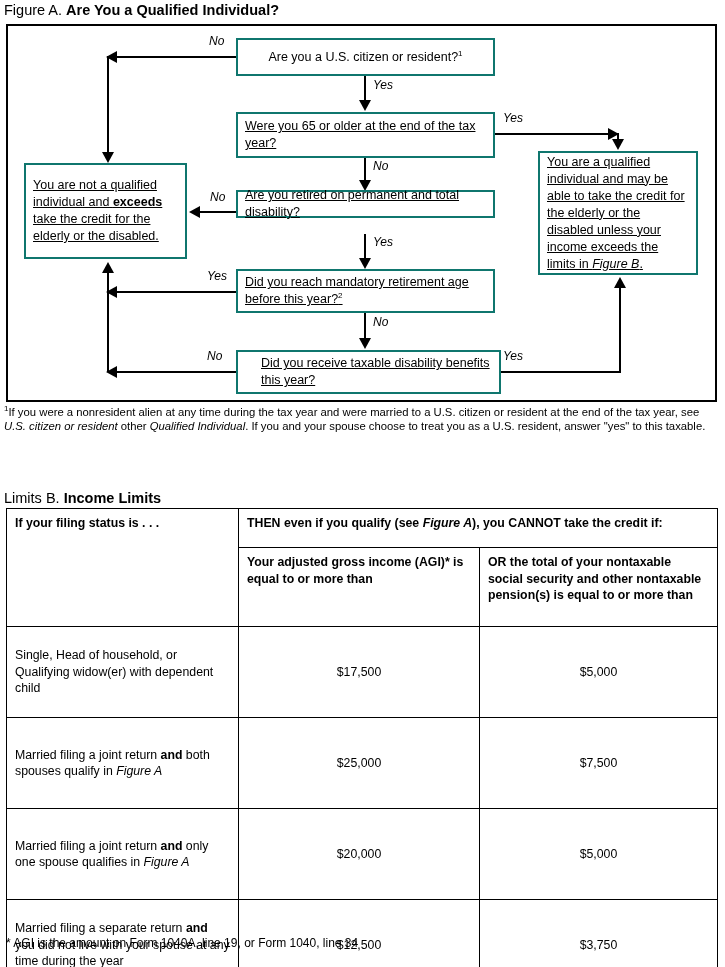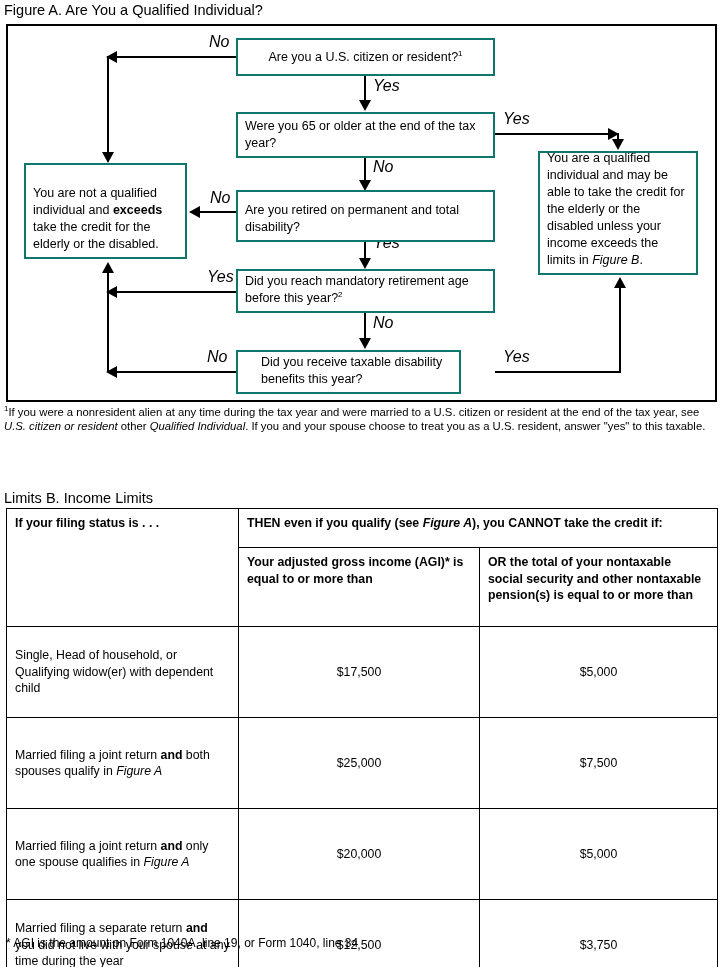--- a/index.html
+++ b/index.html
@@ -17,21 +17,21 @@
   }
 
   
   .fig-title {
     position: absolute;
     font-size: 14.5px;
     line-height: 16px;
     white-space: nowrap;
   }
   .fig-title .label { font-weight: normal; }
-  .fig-title .name  { font-weight: normal; }
+  .fig-title .name  { font-weight: bold; }
 
   #figure-a-title { left: 4px; top: 2px; }
   #figure-b-title { left: 4px; top: 490px; }
 
   
   #figure-a-frame {
     position: absolute;
     left: 6px;
     top: 24px;
     width: 711px;
@@ -45,21 +45,21 @@
     position: absolute;
     border: 2px solid #0f766e;
     box-sizing: border-box;
     background: #fff;
     font-size: 12.5px;
     line-height: 17px;
     padding: 4px 7px;
     z-index: 5;
   }
   .fbox.center { text-align: center; display: flex; align-items: center; justify-content: center; }
-  .fbox.vcenter { display: flex; align-items: flex-end; }
+  .fbox.vcenter { display: flex; align-items: center; text-decoration: underline; }
   .fbox b { font-weight: bold; }
   .fbox i { font-style: italic; }
   sup { font-size: 8px; vertical-align: super; line-height: 0; }
 
   
   .ln {
     position: absolute;
     background: #000;
     z-index: 2;
   }
@@ -88,21 +88,21 @@
     border-right: 11px solid #000;
   }
   .arrow.right {
     border-top: 6px solid transparent;
     border-bottom: 6px solid transparent;
     border-left: 11px solid #000;
   }
 
   .edge-label {
     position: absolute;
-    font-size: 16px;
+    font-size: 12px;
     font-style: italic;
     line-height: 13px;
     white-space: nowrap;
     background: #fff;
     padding: 0 1px;
     z-index: 4;
   }
 
   
   .footnotes {
@@ -161,29 +161,29 @@
 <div id="figure-a-frame"></div>
 
 <div class="fbox center" id="box-citizen" style="left:236px; top:38px; width:259px; height:38px;">
   <span><span>Are you a U.S. citizen or resident?</span><sup>1</sup></span>
 </div>
 
 <div class="fbox vcenter" id="box-age65" style="left:236px; top:112px; width:259px; height:46px;">
   <span>Were you 65 or older at the end of the tax year?</span>
 </div>
 
-<div class="fbox vcenter" id="box-retired" style="left:236px; top:190px; width:259px; height:52px;">
+<div class="fbox vcenter" id="box-retired" style="left:236px; top:190px; width:259px; height:28px;">
   <span>Are you retired on permanent and total disability?</span>
 </div>
 
 <div class="fbox vcenter" id="box-mandatory" style="left:236px; top:269px; width:259px; height:44px;">
   <span><span>Did you reach mandatory retirement age before this year?</span><sup>2</sup></span>
 </div>
 
-<div class="fbox vcenter" id="box-benefits" style="left:236px; top:350px; width:225px; height:44px;padding-left:23px;">
+<div class="fbox vcenter" id="box-benefits" style="left:236px; top:350px; width:265px; height:44px;padding-left:23px;">
   <span>Did you receive taxable disability benefits this year?</span>
 </div>
 
 <div class="fbox vcenter" id="box-not-qualified" style="left:24px; top:163px; width:163px; height:96px;">
   <span><span>You are not a qualified individual and </span><b>exceeds</b><span> take the credit for the elderly or the disabled.</span></span>
 </div>
 
 <div class="fbox vcenter" id="box-qualified" style="left:538px; top:151px; width:160px; height:124px;">
   <span><span>You are a qualified individual and may be able to take the credit for the elderly or the disabled unless your income exceeds the limits in </span><i>Figure B</i><span>.</span></span>
 </div>

